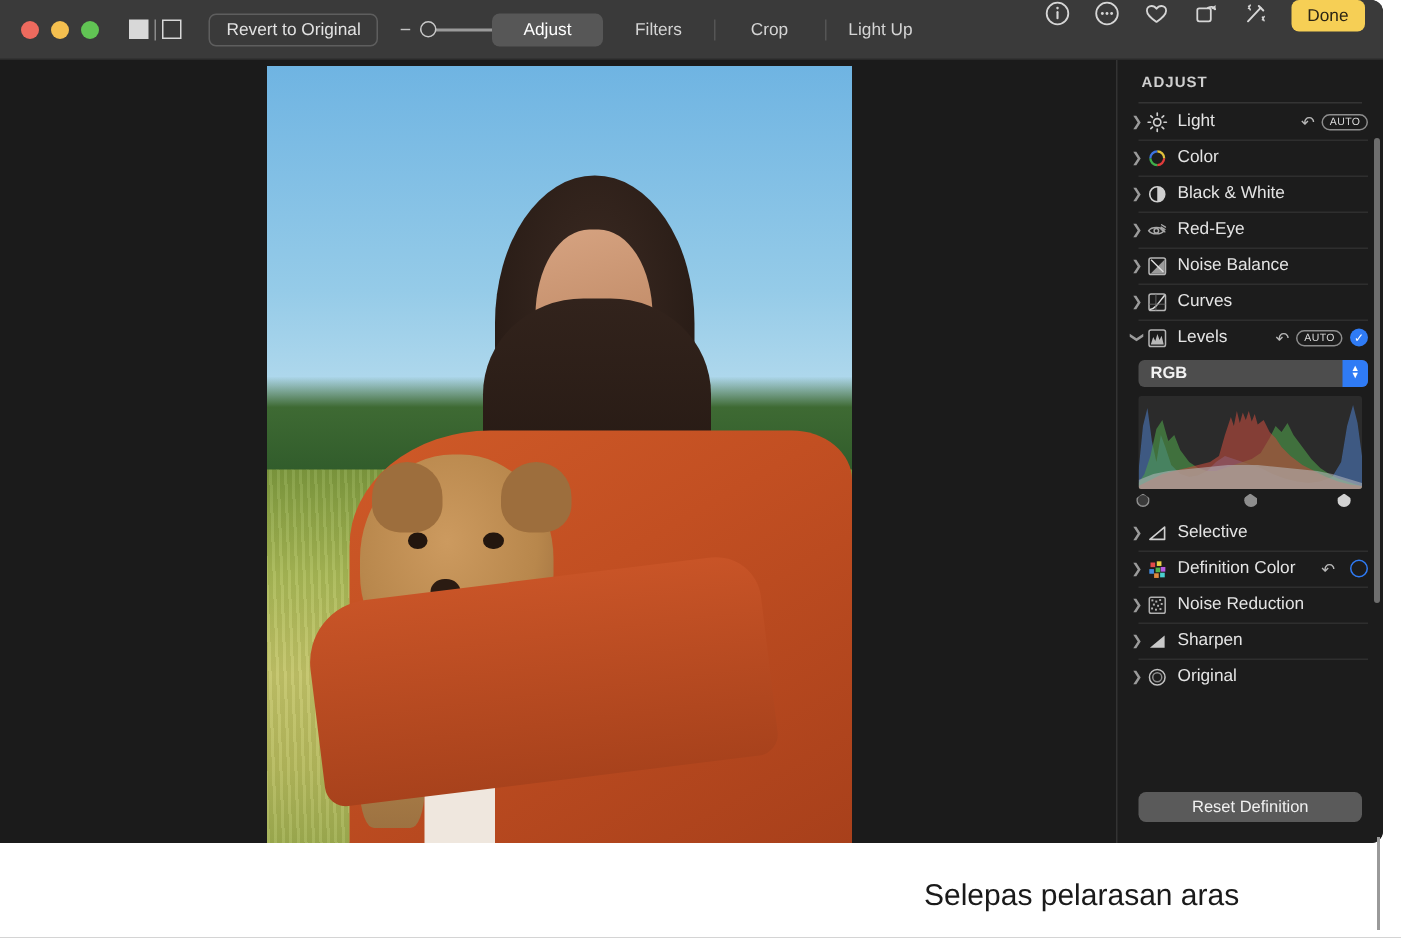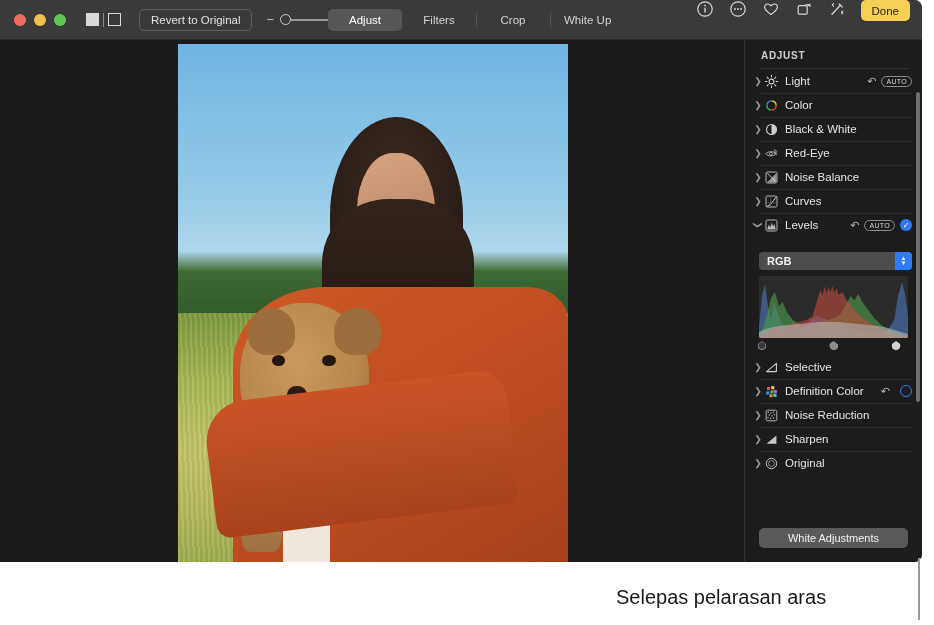--- a/index.html
+++ b/index.html
@@ -195,21 +195,21 @@
     width: 12px; height: 12px; border-radius: 50%; background: #2f7bf5;
     margin-left: 5px; display: flex; align-items: center; justify-content: center;
     color: #fff; font-size: 8px;
   }
   .circledot {
     width: 12px; height: 12px; border-radius: 50%;
     border: 1.5px solid #2f7bf5; margin-left: 5px;
   }
 
   .popup {
-    margin: 15px 10px 0 14px; height: 18px; background: #4d4d4d;
+    margin: 3px 10px 0 14px; height: 18px; background: #4d4d4d;
     border-radius: 4px; display: flex; align-items: center;
     padding: 0 0 0 8px; position: relative;
   }
   .popup-label { font-size: 11px; color: #f2f2f2; font-weight: 600; }
   .stepper {
     position: absolute; right: 0; top: 0; width: 17px; height: 18px;
     background: #2f7bf5; border-radius: 0 4px 4px 0;
     display: flex; flex-direction: column; align-items: center;
     justify-content: center; color: #fff; font-size: 6px; line-height: 5px;
   }
@@ -292,21 +292,21 @@
         <div class="seg active">
           <span>Adjust</span>
         </div>
         <div class="seg">
           <span>Filters</span>
         </div>
         <div class="seg div">
           <span>Crop</span>
         </div>
         <div class="seg div">
-          <span>White Up</span>
+          <span>Light Up</span>
         </div>
       </div>
 
       <div class="tb-right">
         <svg class="tbicon" viewBox="0 0 18 18">
           <circle cx="9" cy="9" r="7.2" fill="none" stroke="#d6d6d6" stroke-width="1.2"></circle>
           <circle cx="9" cy="5.4" r="0.85" fill="#d6d6d6"></circle>
           <rect x="8.3" y="7.4" width="1.4" height="5.4" rx="0.7" fill="#d6d6d6"></rect>
         </svg>
         <svg class="tbicon" viewBox="0 0 18 18">
@@ -528,21 +528,21 @@
       <div class="row">
         <span class="chev">❯</span>
         <svg class="ricon" viewBox="0 0 15 15">
           <circle cx="7.5" cy="7.5" r="5.2" fill="none" stroke="#c2c2c2" stroke-width="1"></circle>
           <circle cx="7.5" cy="7.5" r="3" fill="none" stroke="#8c8c8c" stroke-width="1"></circle>
         </svg>
         <span class="rlabel">Original</span>
       </div>
 
       <div class="resetbtn">
-        <span>White Adjustments</span>
+        <span>Reset Definition</span>
       </div>
 
       <div class="vscroll"></div>
     </div>
   </div>
 
   <div class="callout"></div>
   <div class="caption">Selepas pelarasan aras</div>
 
 </div>

